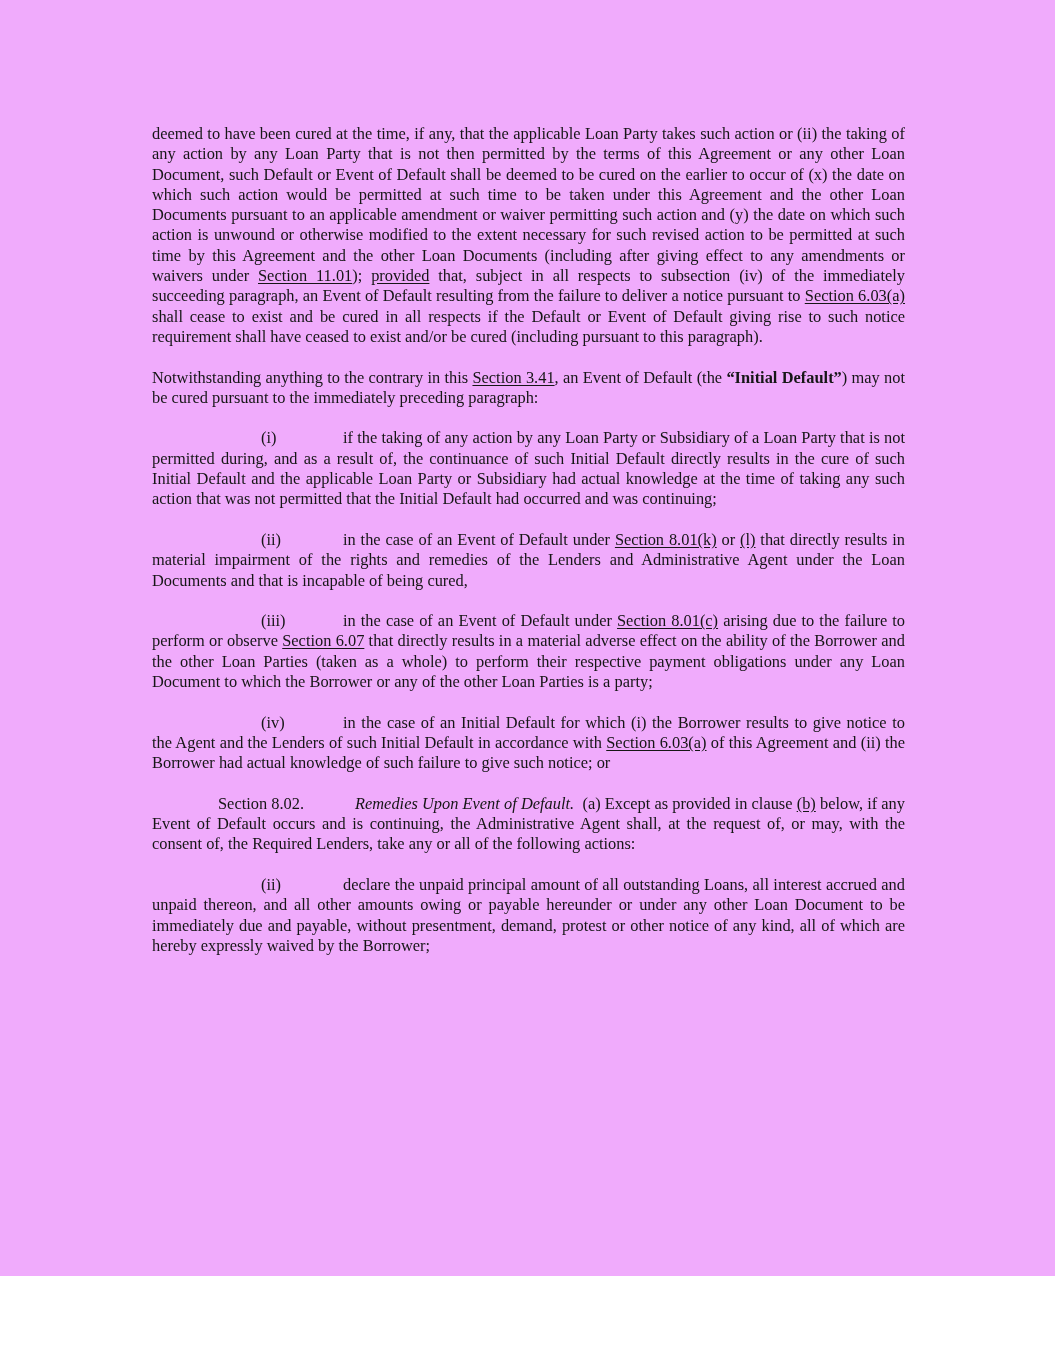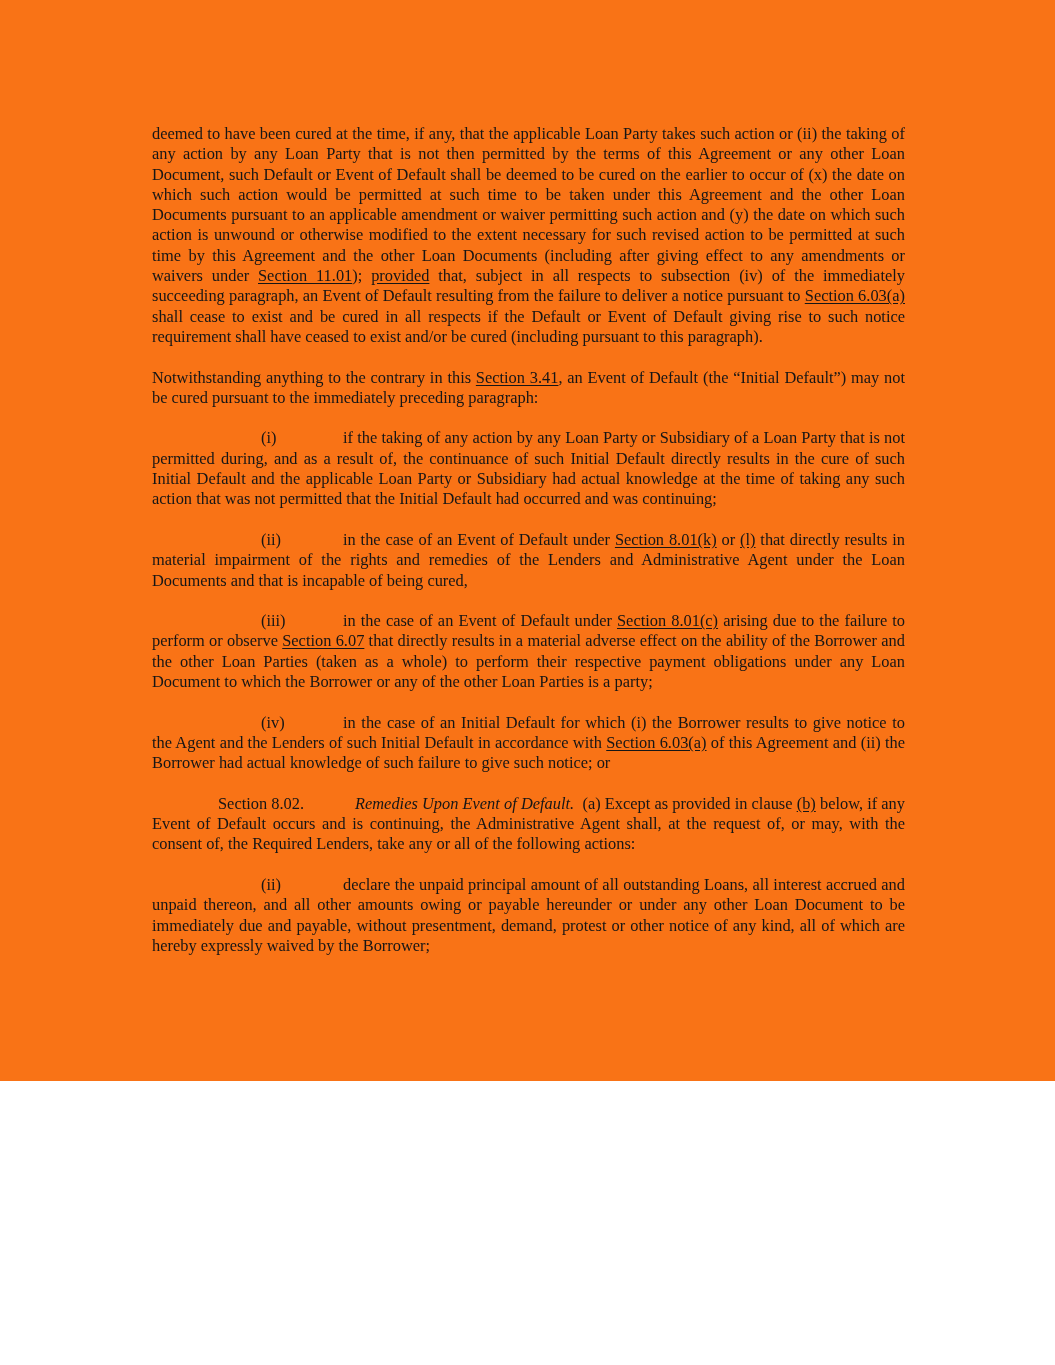--- a/index.html
+++ b/index.html
@@ -9,22 +9,22 @@
   }
   body {
     width: 1055px;
     height: 1365px;
     font-family: "Liberation Serif", "DejaVu Serif", serif;
     color: #161616;
   }
   .page {
     position: relative;
     width: 1055px;
-    height: 1081px;
-    background: #f97316;
+    height: 1276px;
+    background: #f0abfc;
     overflow: hidden;
   }
   .content {
     position: absolute;
     left: 152px;
     top: 124px;
     width: 753px;
     font-size: 16.4px;
     line-height: 20.3px;
     text-align: justify;
@@ -45,21 +45,21 @@
   
   .p-indent {
     text-indent: 66px;
   }
   .sec-label {
     display: inline-block;
     width: 137px;
     text-indent: 0;
   }
   .u { text-decoration: underline; text-underline-offset: 2px; }
-  .b { font-weight: normal; }
+  .b { font-weight: bold; }
   .i { font-style: italic; }
   .footer {
     position: absolute;
     top: 1277px;
     left: 0;
     width: 1055px;
     text-align: right;
     font-size: 15px;
     line-height: 20.3px;
   }

